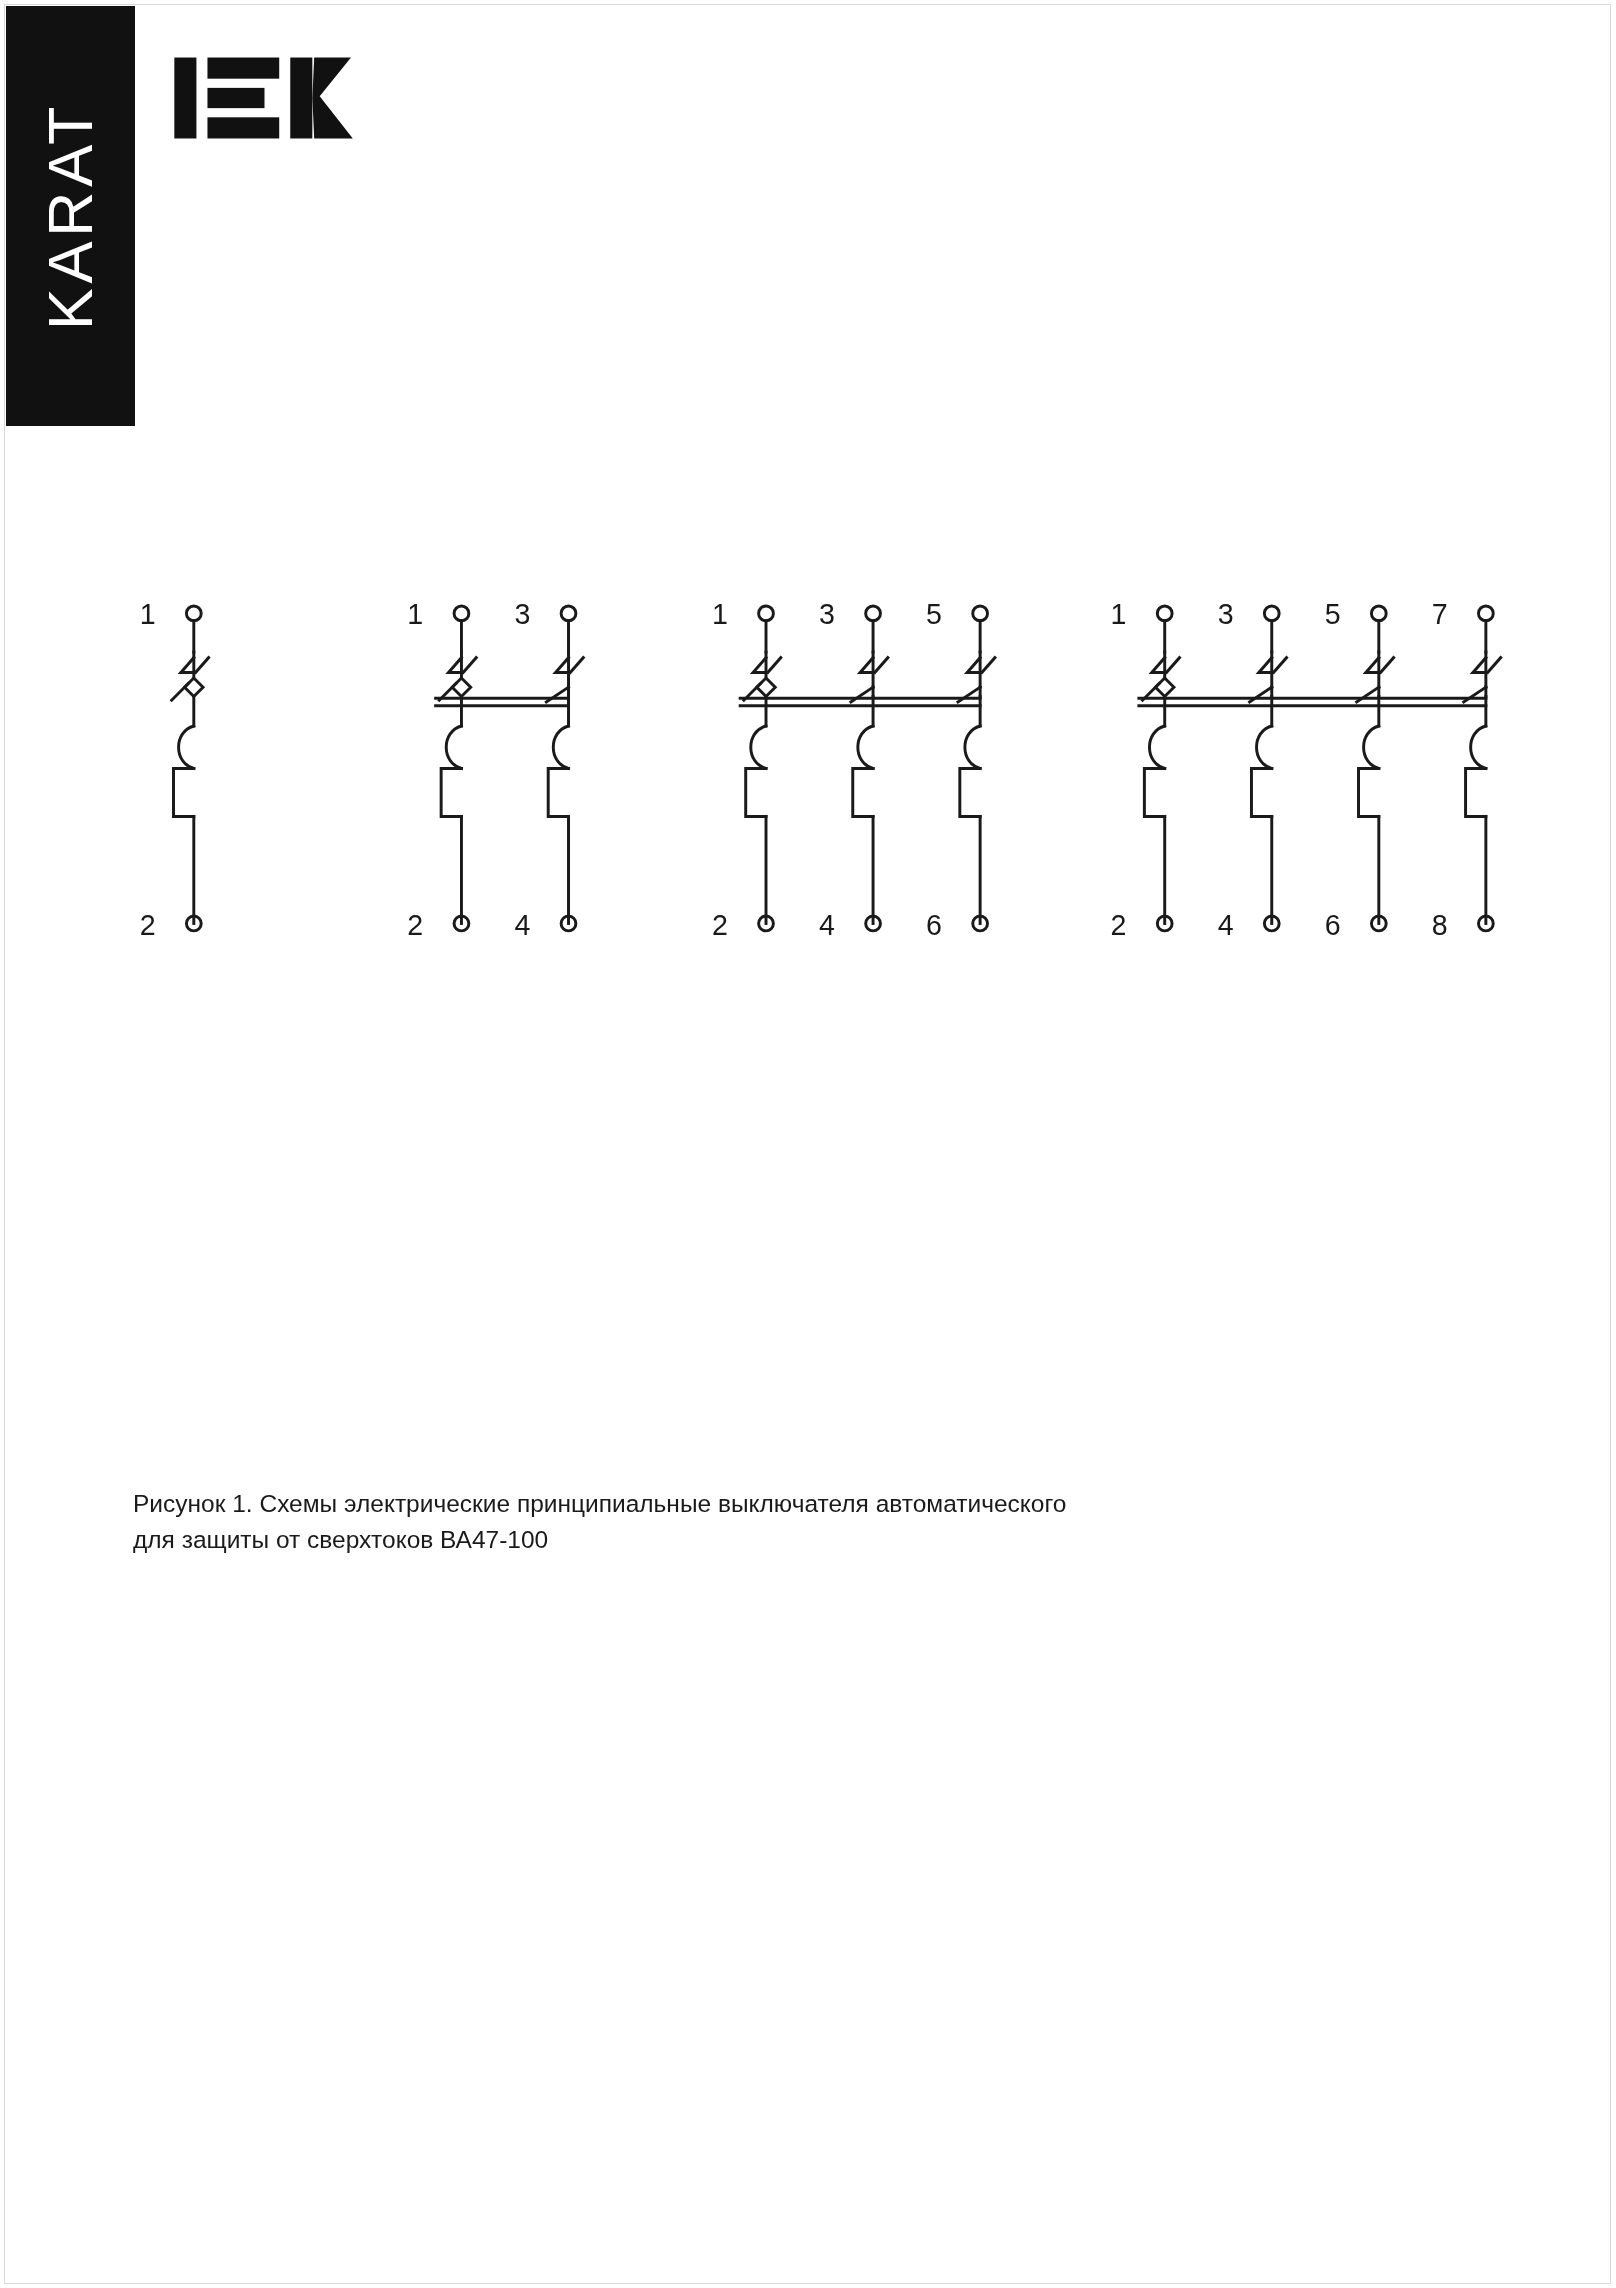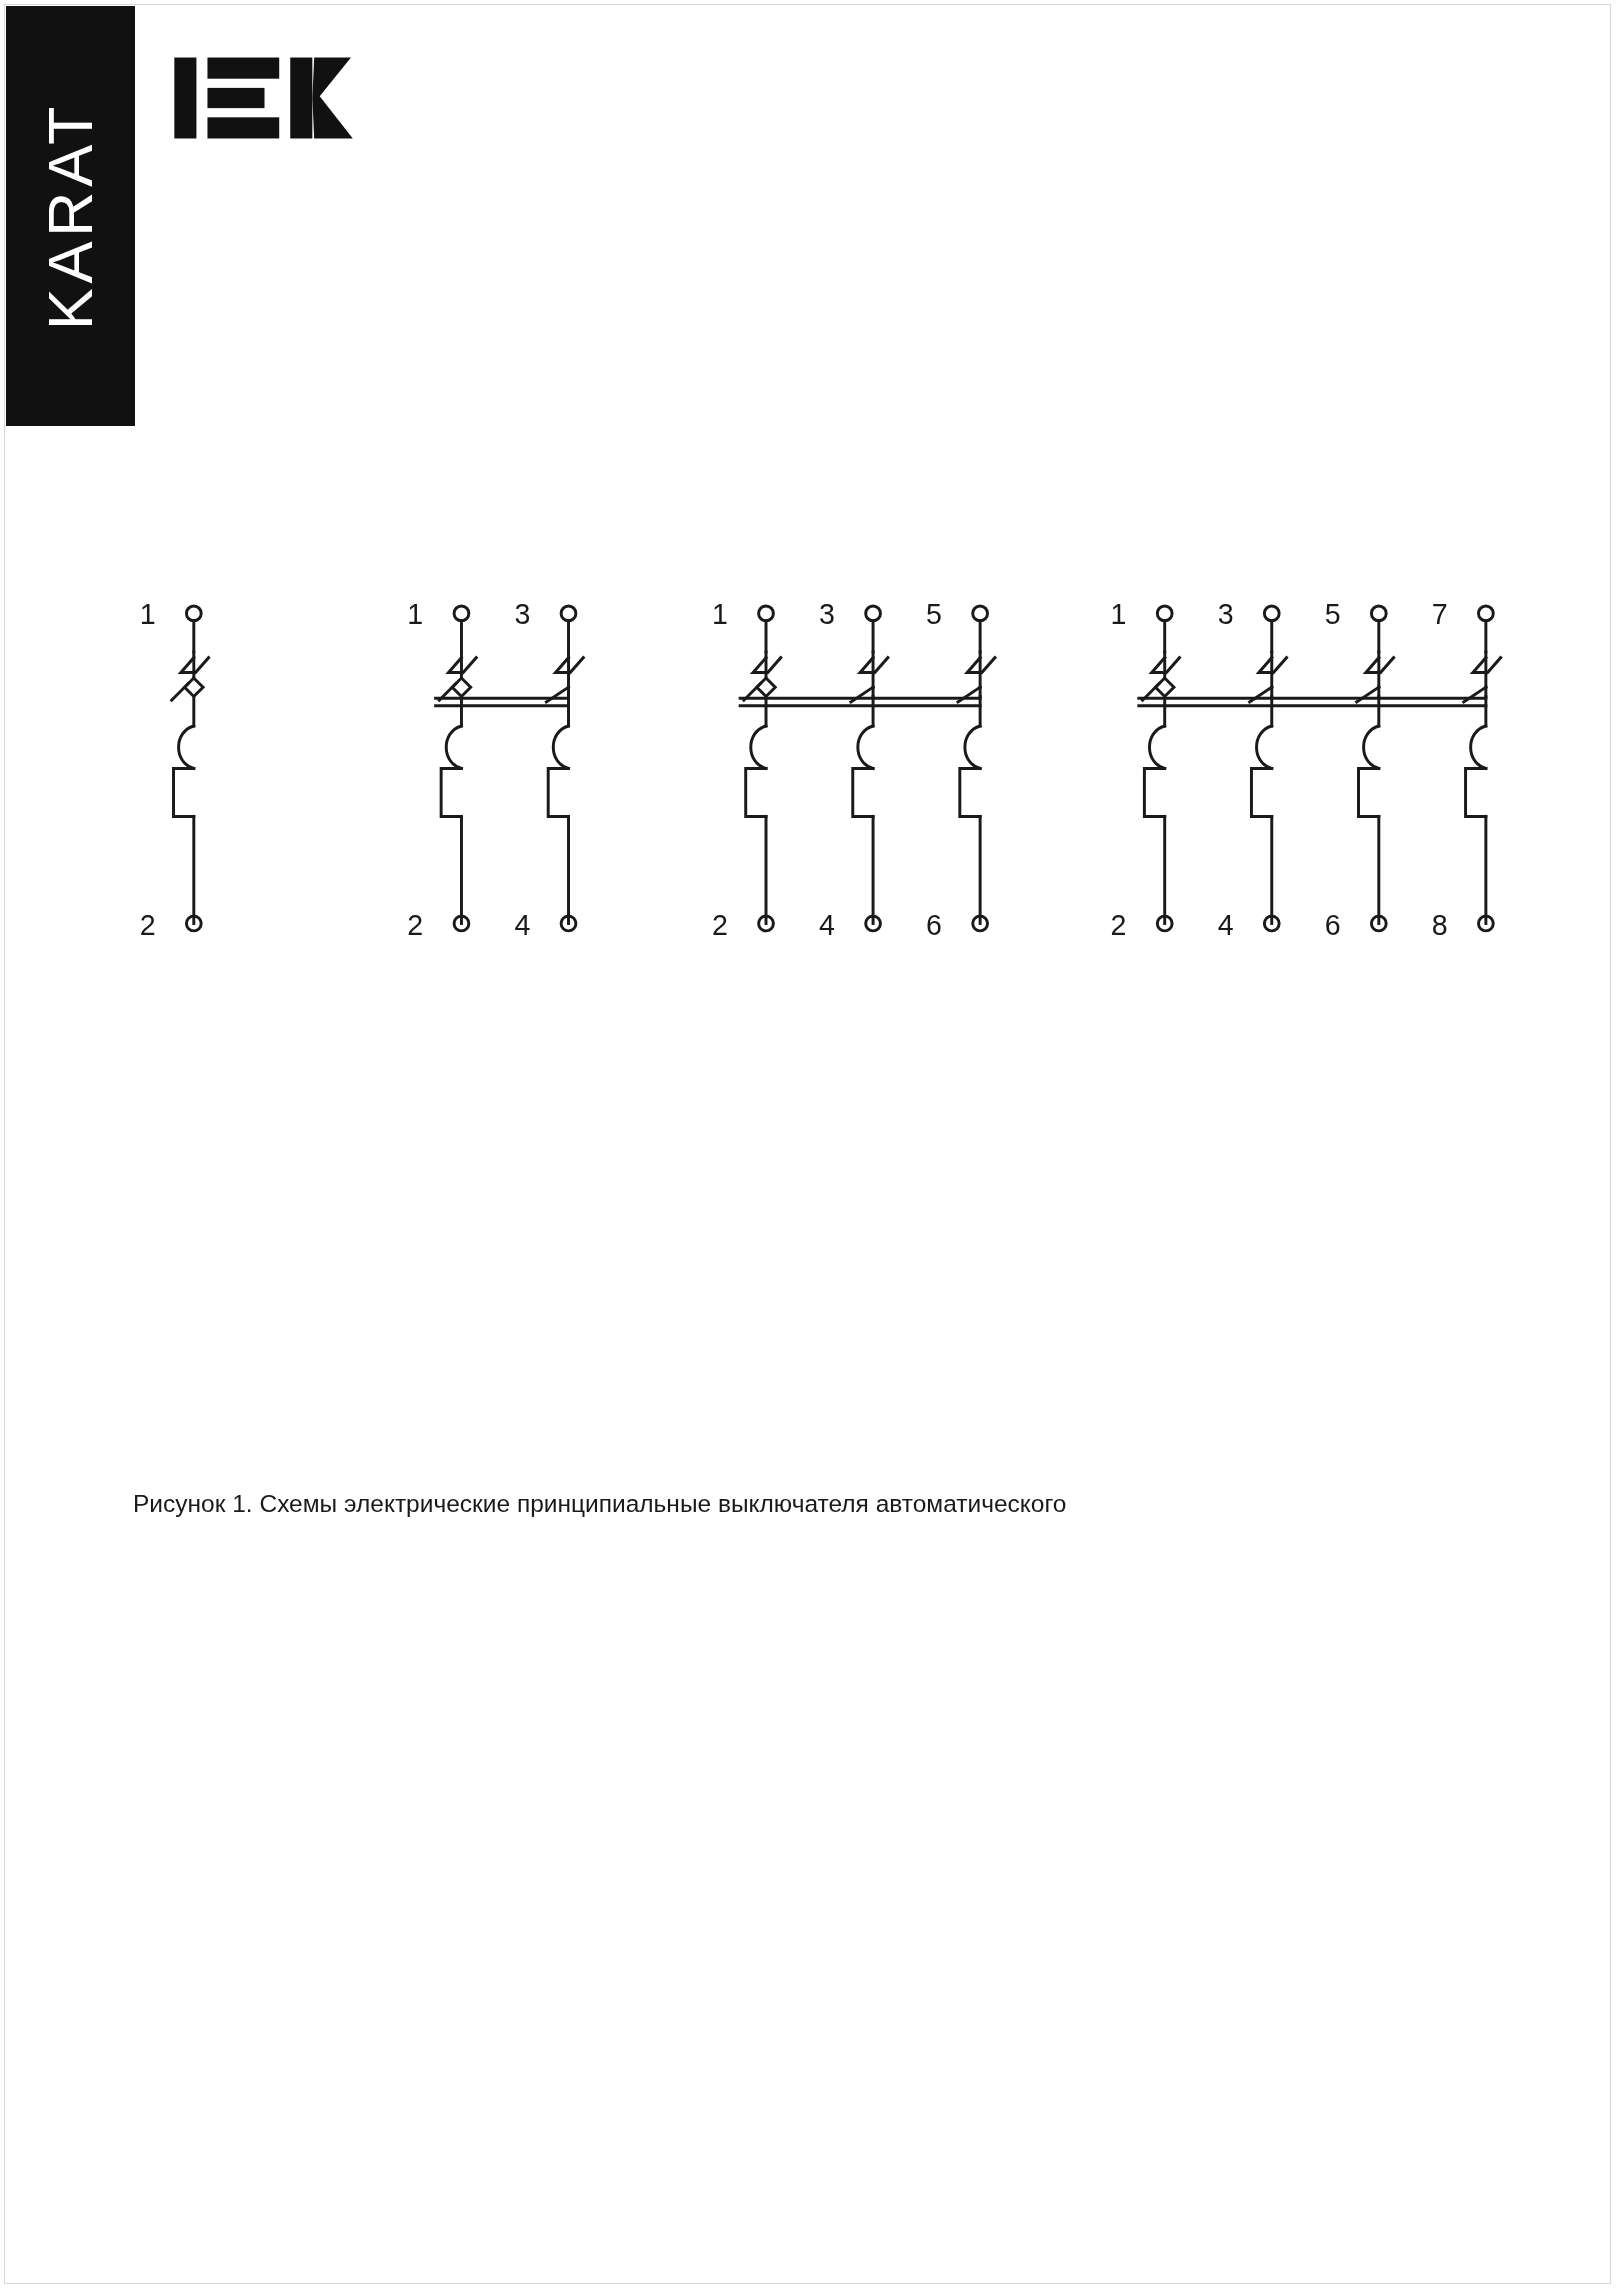--- a/index.html
+++ b/index.html
@@ -279,14 +279,15 @@
       <path d="M1610 244 L1610 360"></path>
       <text x="1560" y="36" text-anchor="middle" stroke="none" fill="#1a1a1a">7</text>
       <text x="1560" y="372" text-anchor="middle" stroke="none" fill="#1a1a1a">8</text>
 
     </g>
   </svg>
 </div>
 
 <div class="caption">
   <span class="line">Рисунок 1. Схемы электрические принципиальные выключателя автоматического</span>
+  <span class="line">для защиты от сверхтоков ВА47-100</span>
 </div>
 
 
 </body></html>

